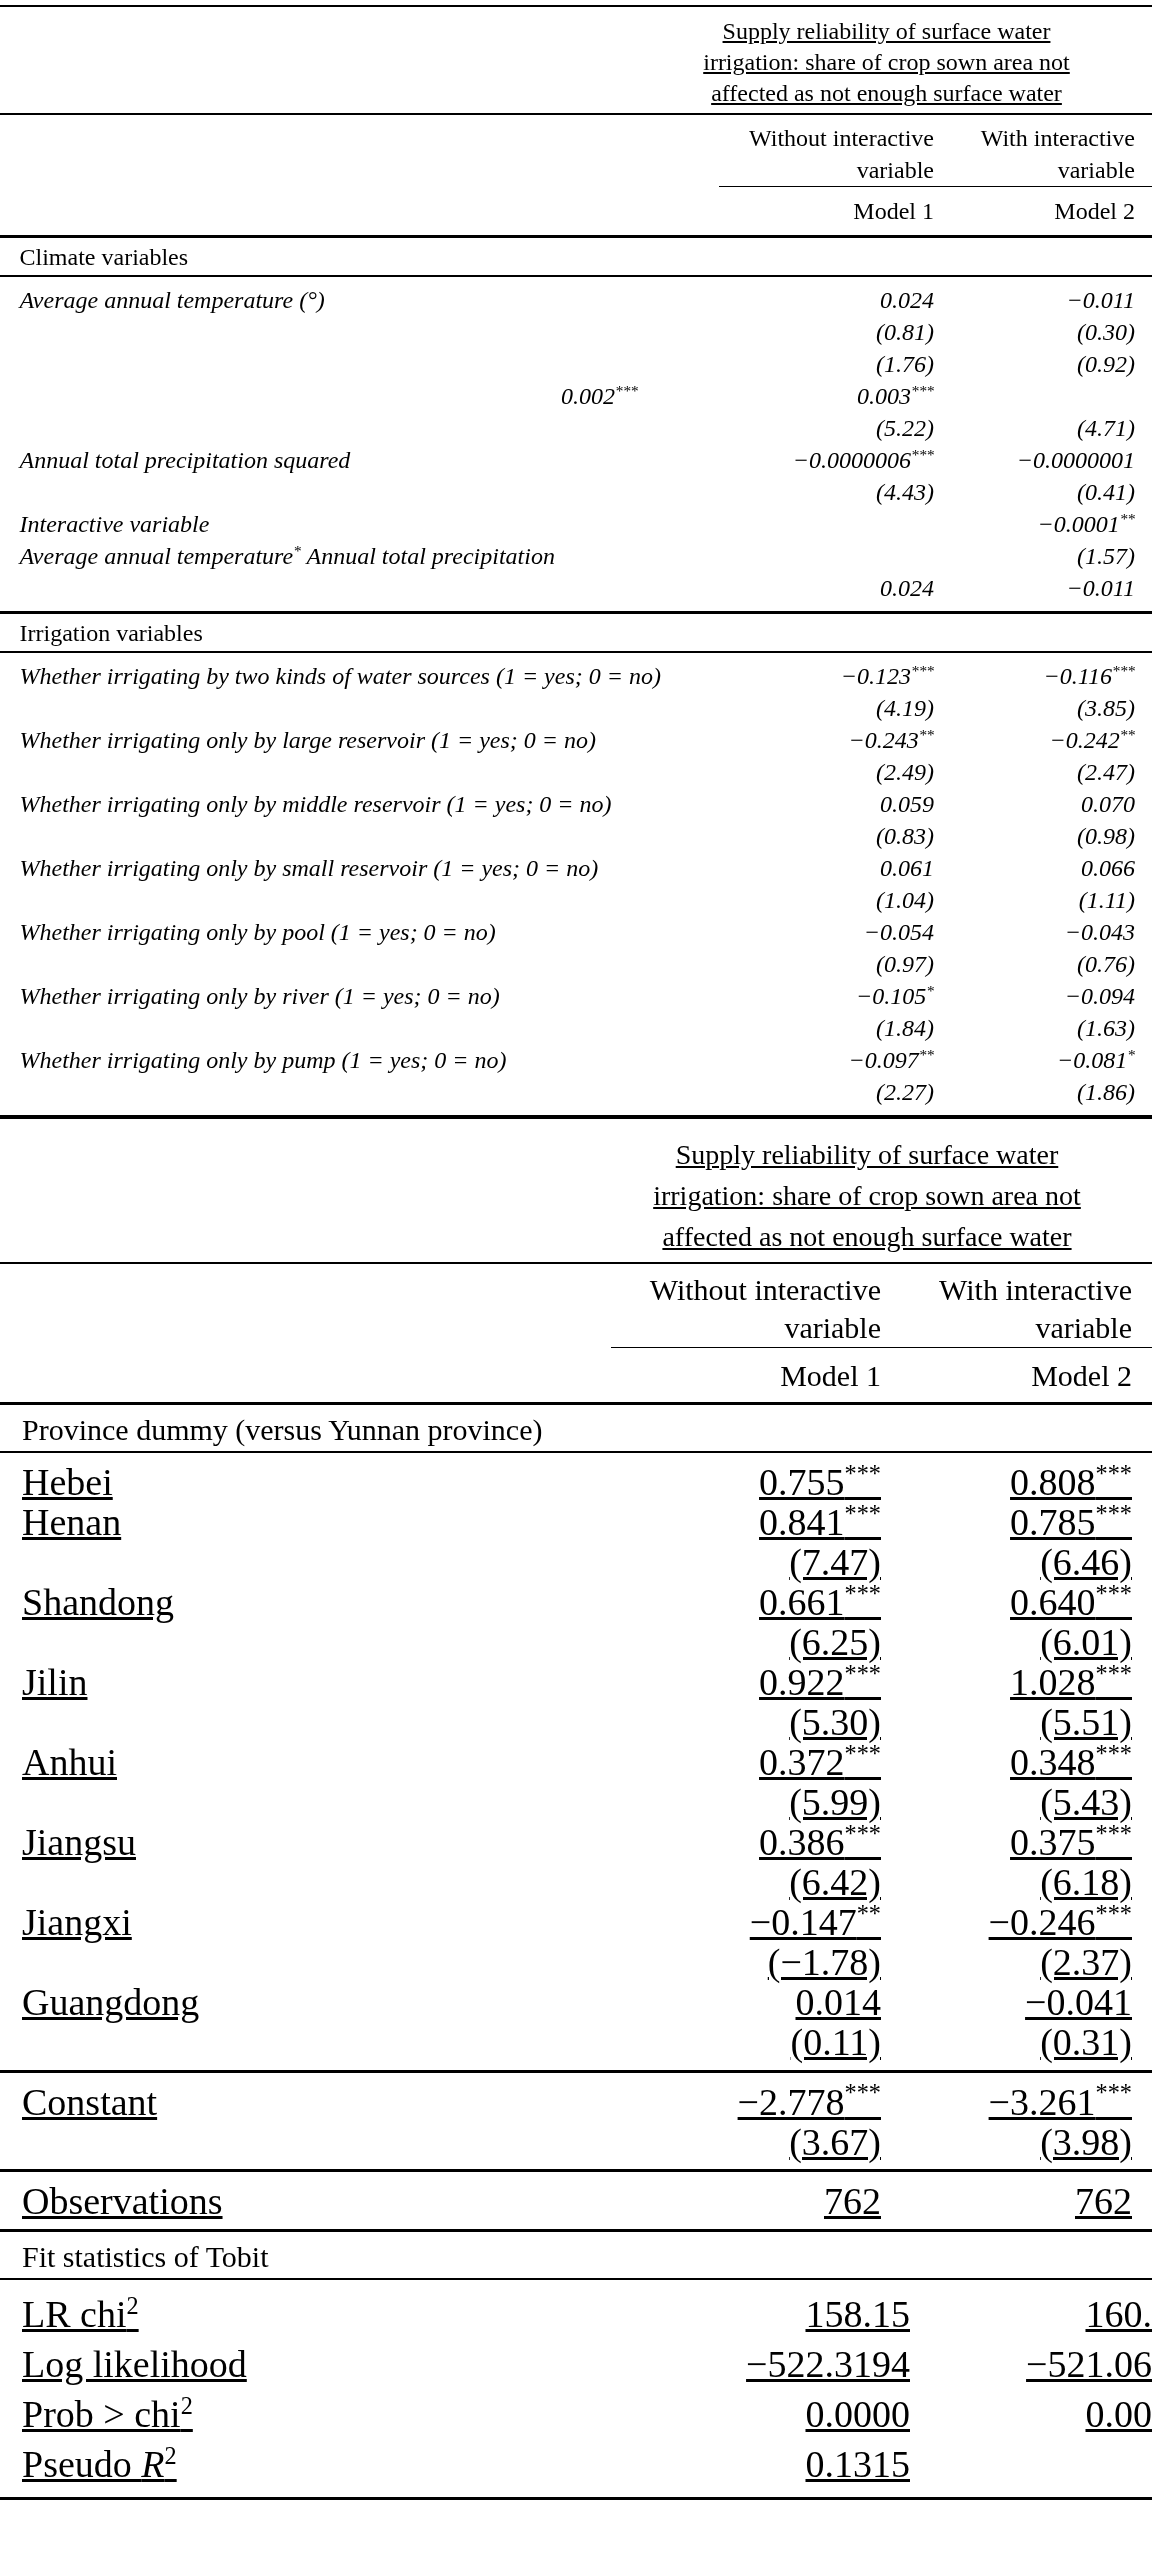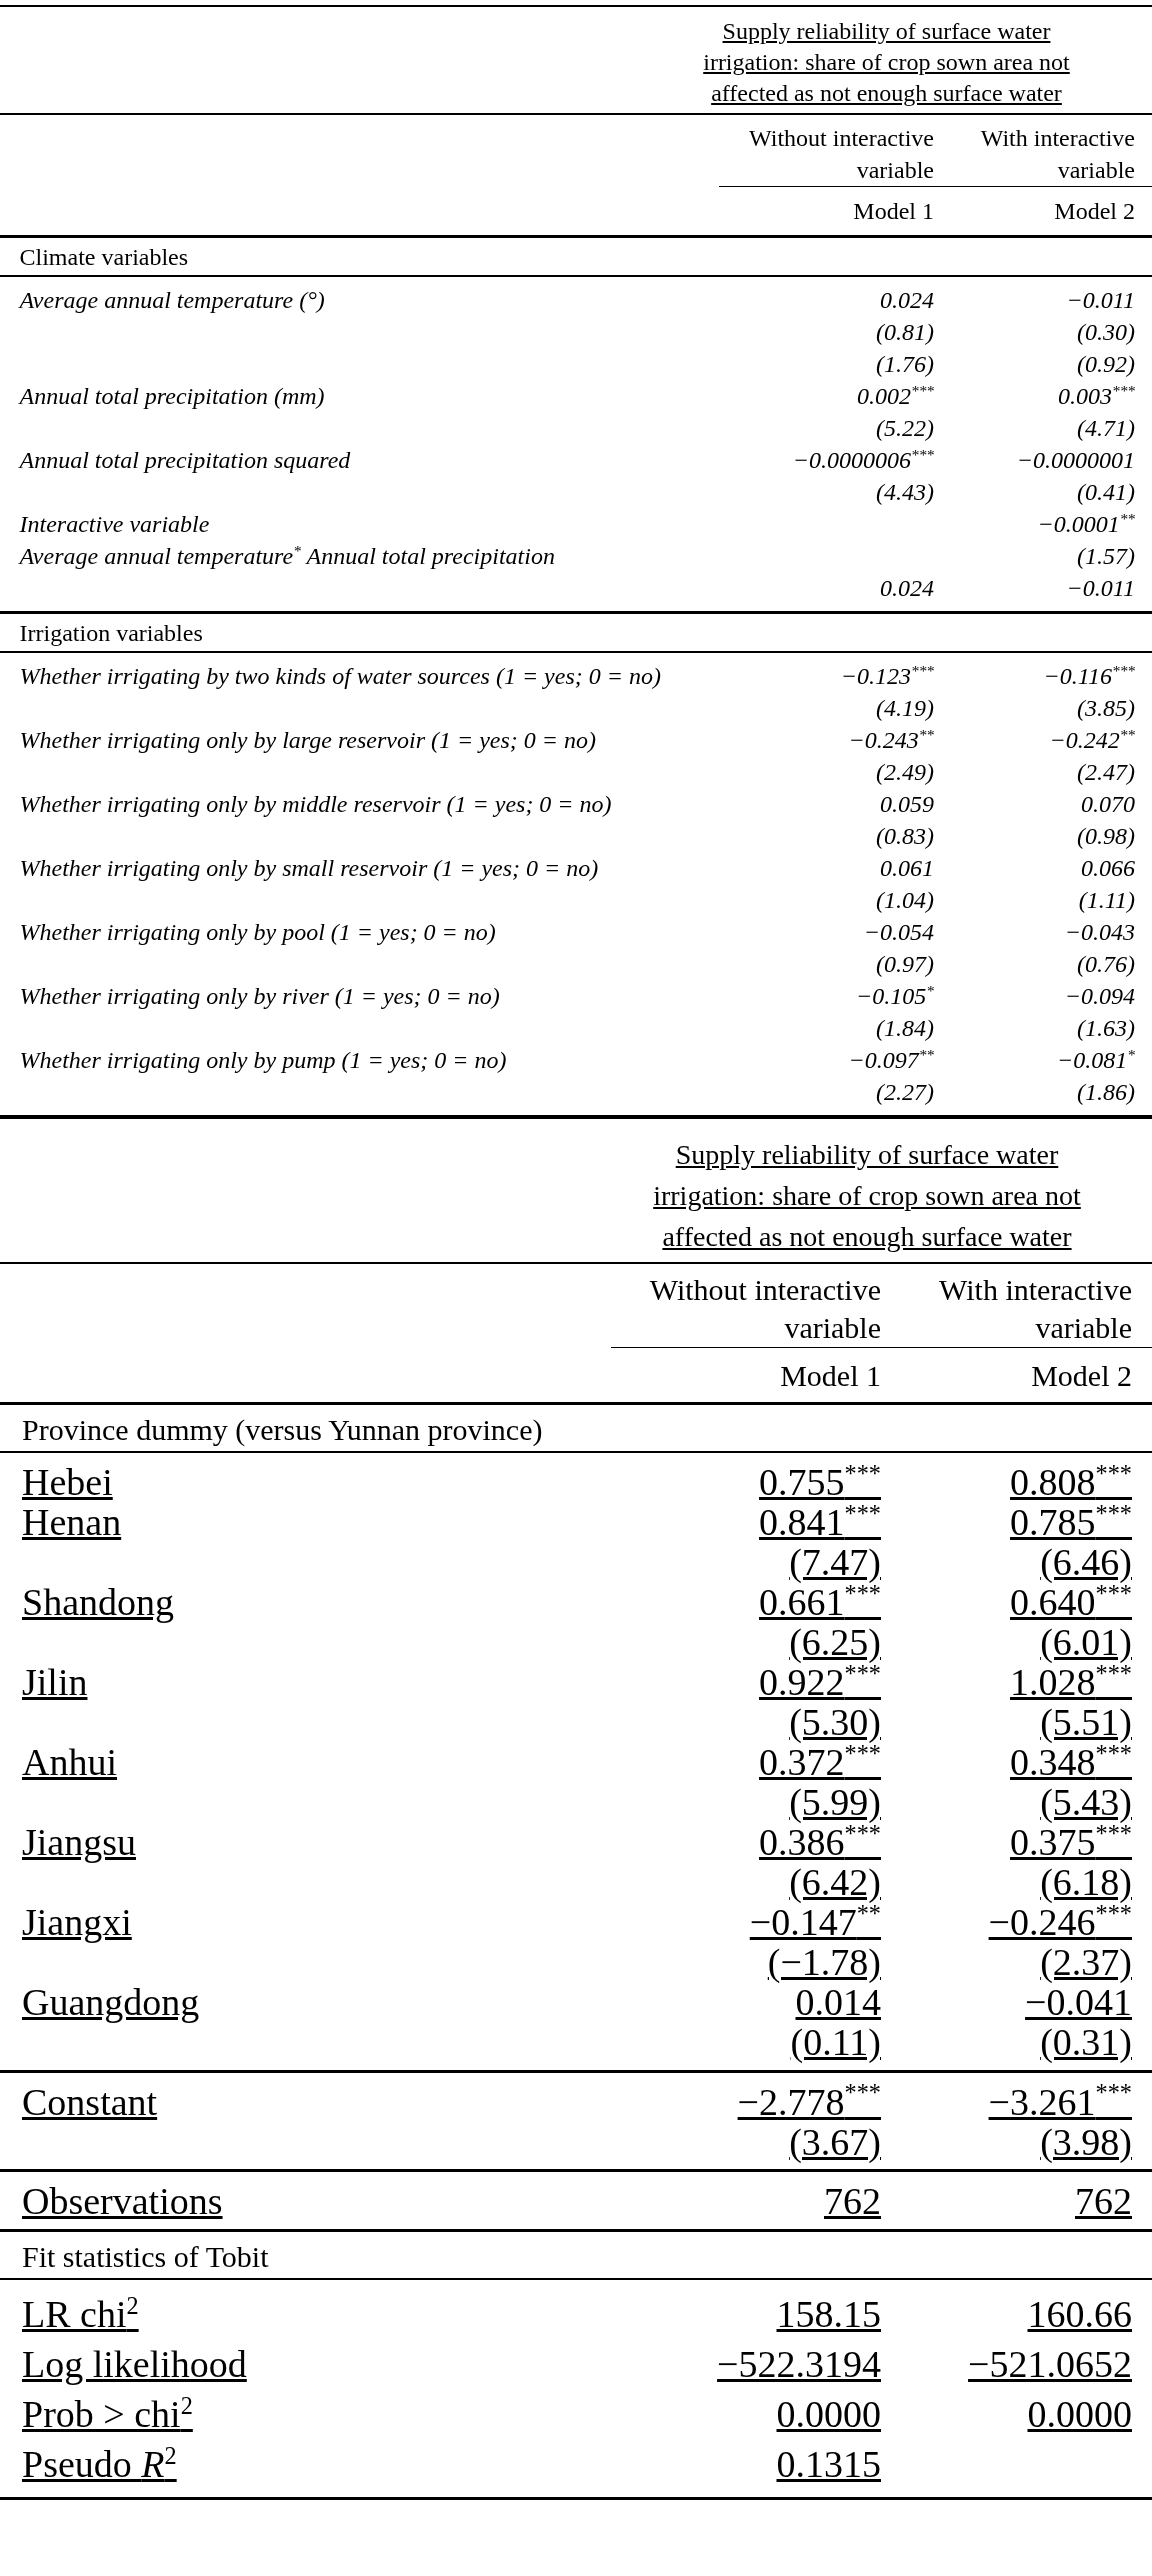--- a/index.html
+++ b/index.html
@@ -39,21 +39,21 @@
 
   .sec-heading{white-space:nowrap;}
   .part1 .sec-heading{font-size:24px;height:26px;line-height:26px;margin:6.7px 0 4.5px 0;padding-left:19.5px;}
   .part2 .sec-heading{font-size:30px;height:32px;line-height:32px;margin:9px 0 5.6px 0;padding-left:22px;}
 
   .sec-rows{margin:7.8px 0 6.7px 0;}
   .part2 .sec-rows{margin:9px 0 7.8px 0;}
   .part1 .trow{height:32px;line-height:32px;font-size:24px;font-style:italic;}
   .part2 .trow{height:40px;line-height:40px;font-size:38px;text-decoration:underline;}
   
-  .part2 .sections .sec-rows:last-child .trow{height:50px;line-height:50px;}
+  .part2 .sections .sec-rows:last-child .trow{height:50px;line-height:50px;gap:29px;}
 
   .part1 .trow .cell.label{padding-left:19.5px;}
   .part2 .trow .cell.label{padding-left:22px;}
   .cell{overflow:visible;}
 
   sup{font-size:64%;line-height:0;vertical-align:baseline;position:relative;top:-0.55em;}
   i{font-style:italic;}
 </style>
 </head>
 <body>
@@ -103,21 +103,20 @@
             <div class="cell label"></div>
             <div class="cell num">(0.81)</div>
             <div class="cell num">(0.30)</div>
           </div>
           <div class="trow">
             <div class="cell label"></div>
             <div class="cell num">(1.76)</div>
             <div class="cell num">(0.92)</div>
           </div>
           <div class="trow">
-            <div class="cell label">Annual total precipitation (mm)</div>
             <div class="cell num">0.002<sup>***</sup></div>
             <div class="cell num">0.003<sup>***</sup></div>
           </div>
           <div class="trow">
             <div class="cell label"></div>
             <div class="cell num">(5.22)</div>
             <div class="cell num">(4.71)</div>
           </div>
           <div class="trow">
             <div class="cell label">Annual total precipitation squared</div>

